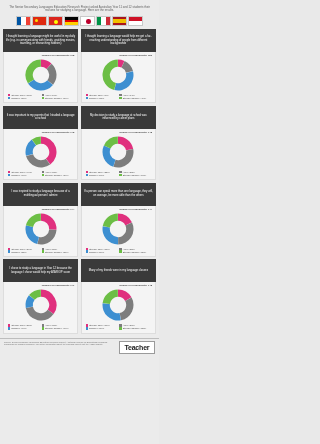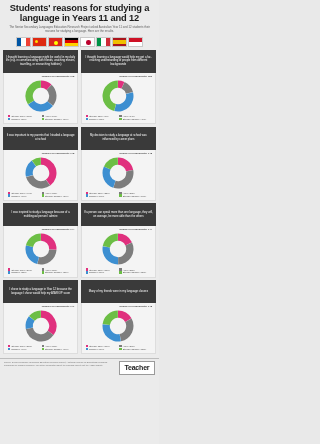--- a/index.html
+++ b/index.html
@@ -75,21 +75,20 @@
     letter-spacing: -0.2px; flex: 0 0 auto; align-self: center;
   }
   .logo .tm { font-size: 3px; vertical-align: super; font-weight: normal; }
 </style>
 </head>
 <body>
 
 <div id="page">
 
   <div class="header">
-    <div class="title">Students' reasons for studying a language in Years 11 and 12</div>
     <div class="subtitle">The Senior Secondary Languages Education Research Project asked Australian Year 11 and 12 students their reasons for studying a language. Here are the results.</div>
   </div>
 
   <div class="flags">
     <div class="flag">
       <div class="fl-v" style="left:0;width:33.4%;background:#0055a4"></div>
       <div class="fl-v" style="left:33.4%;width:33.3%;background:#ffffff"></div>
       <div class="fl-v" style="left:66.7%;width:33.3%;background:#ef4135"></div>
     </div>
     <div class="flag">

